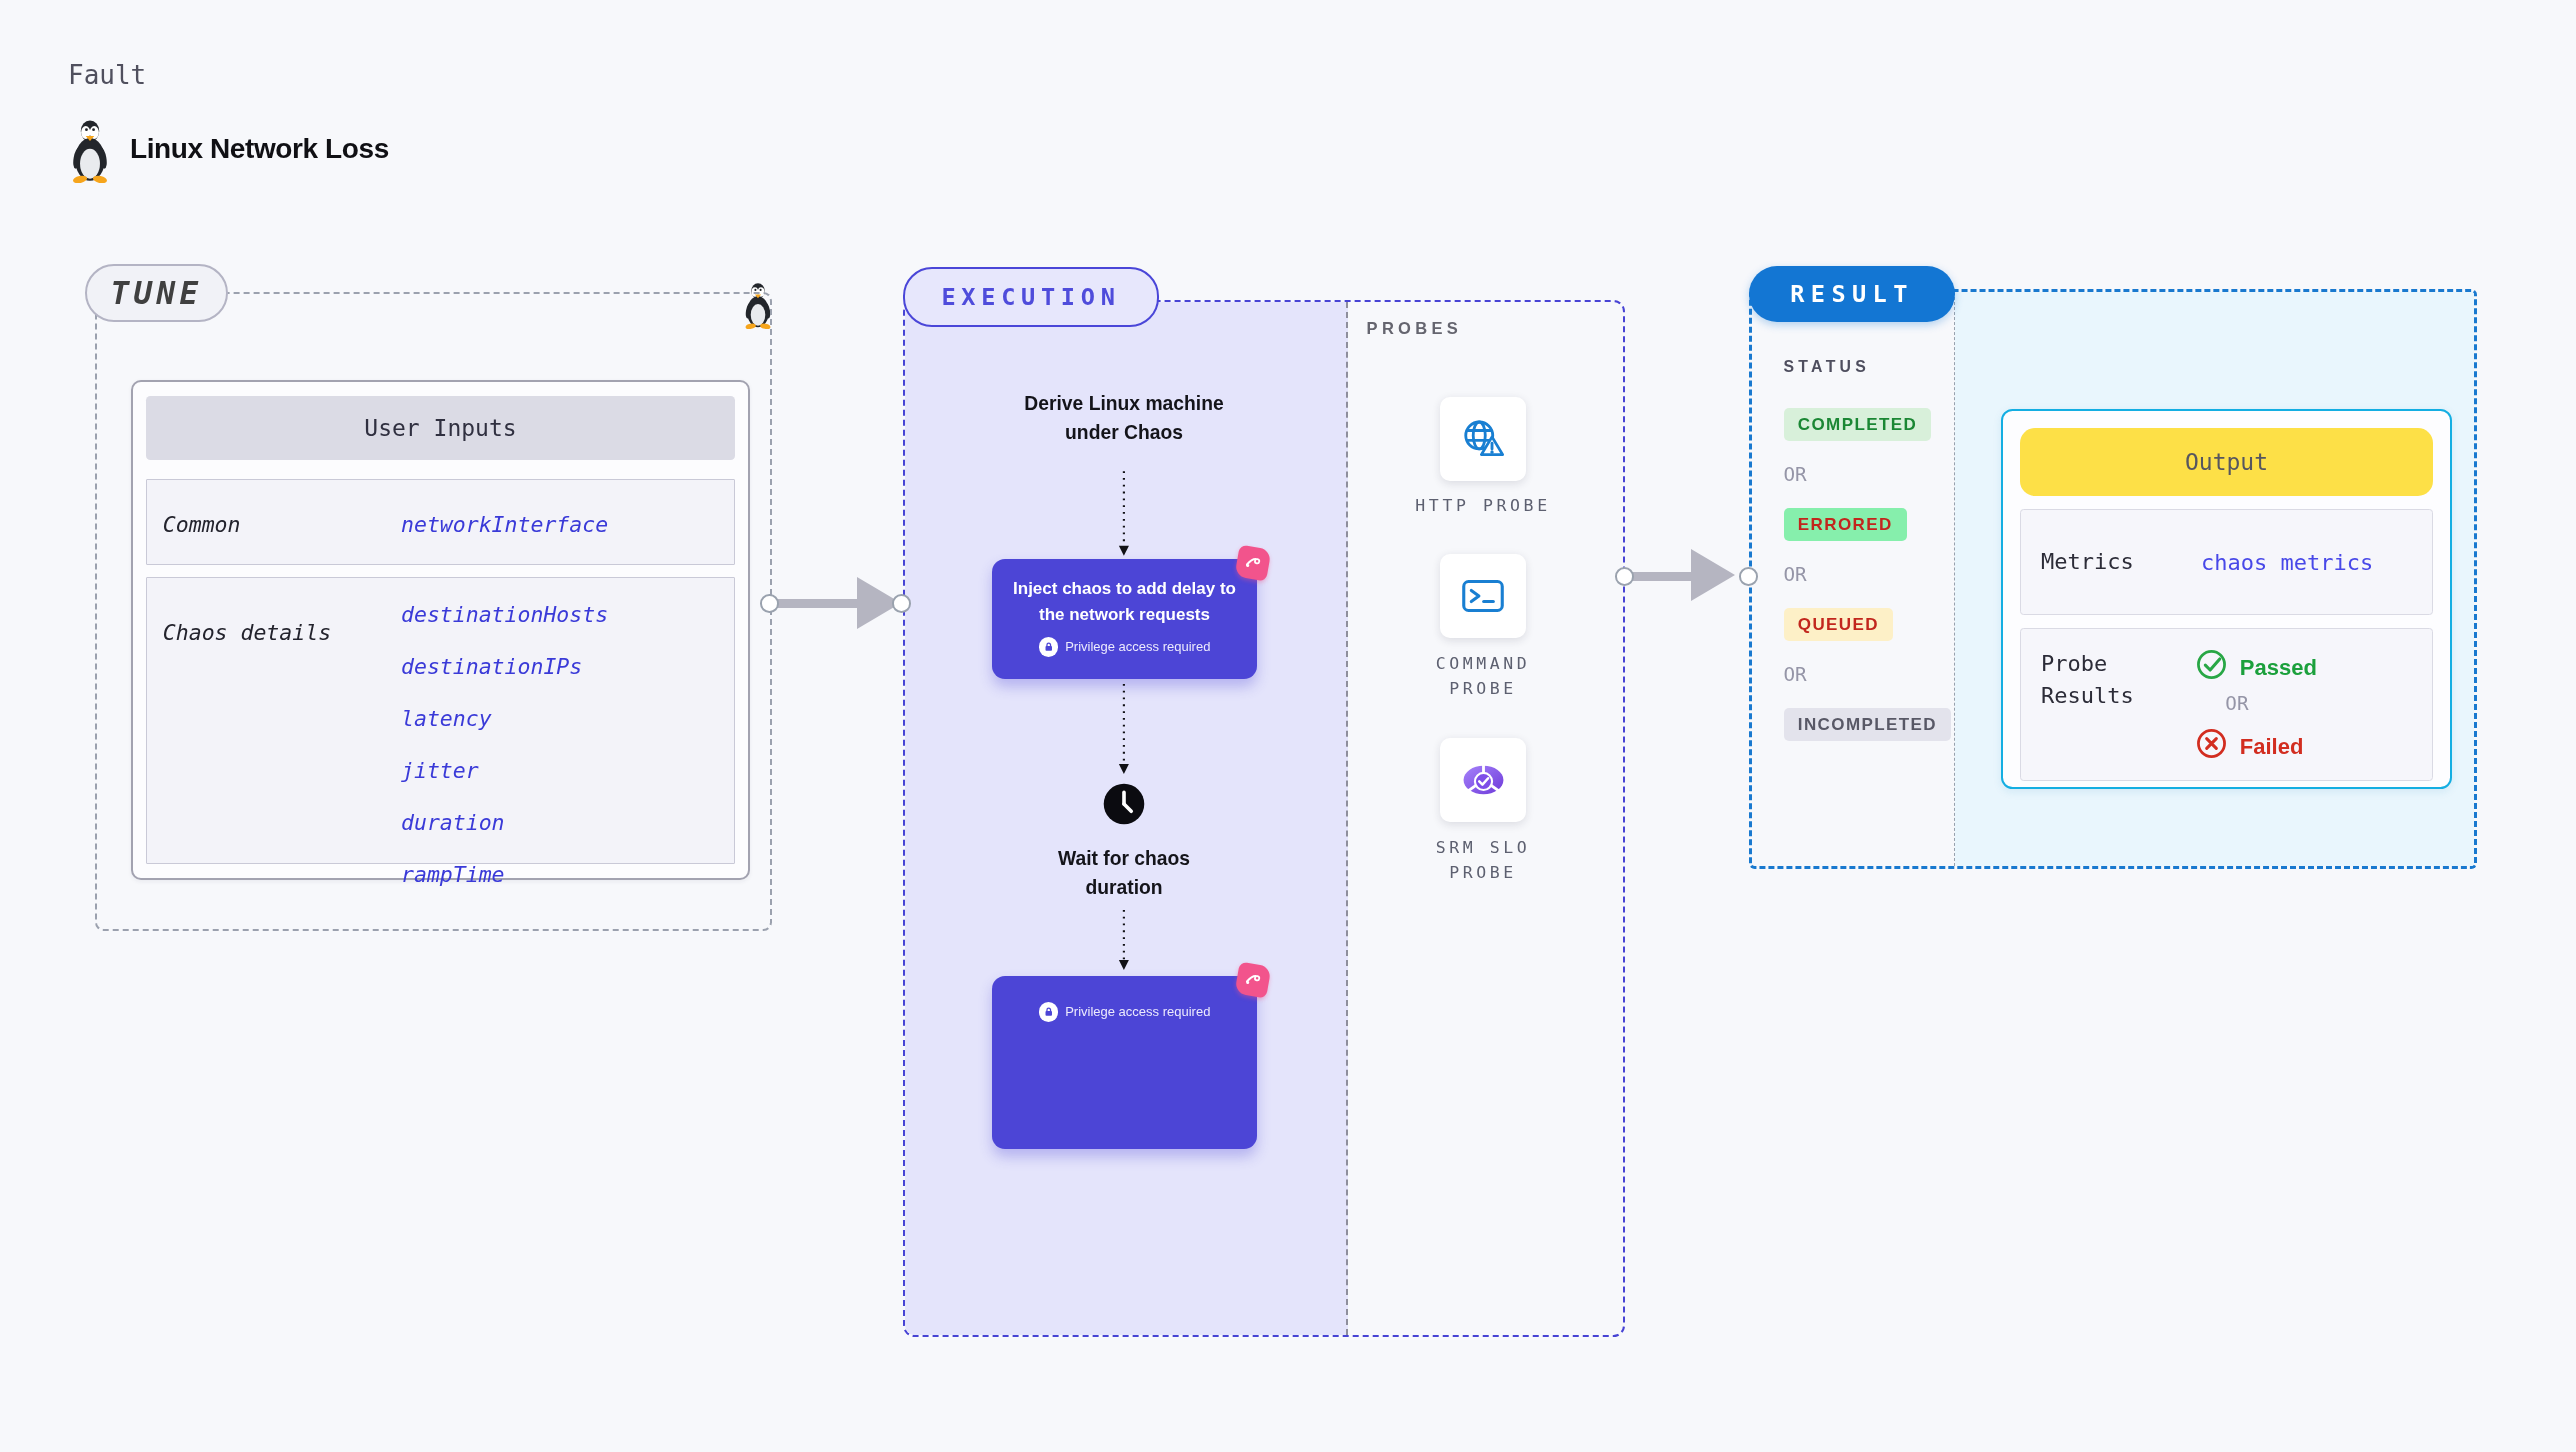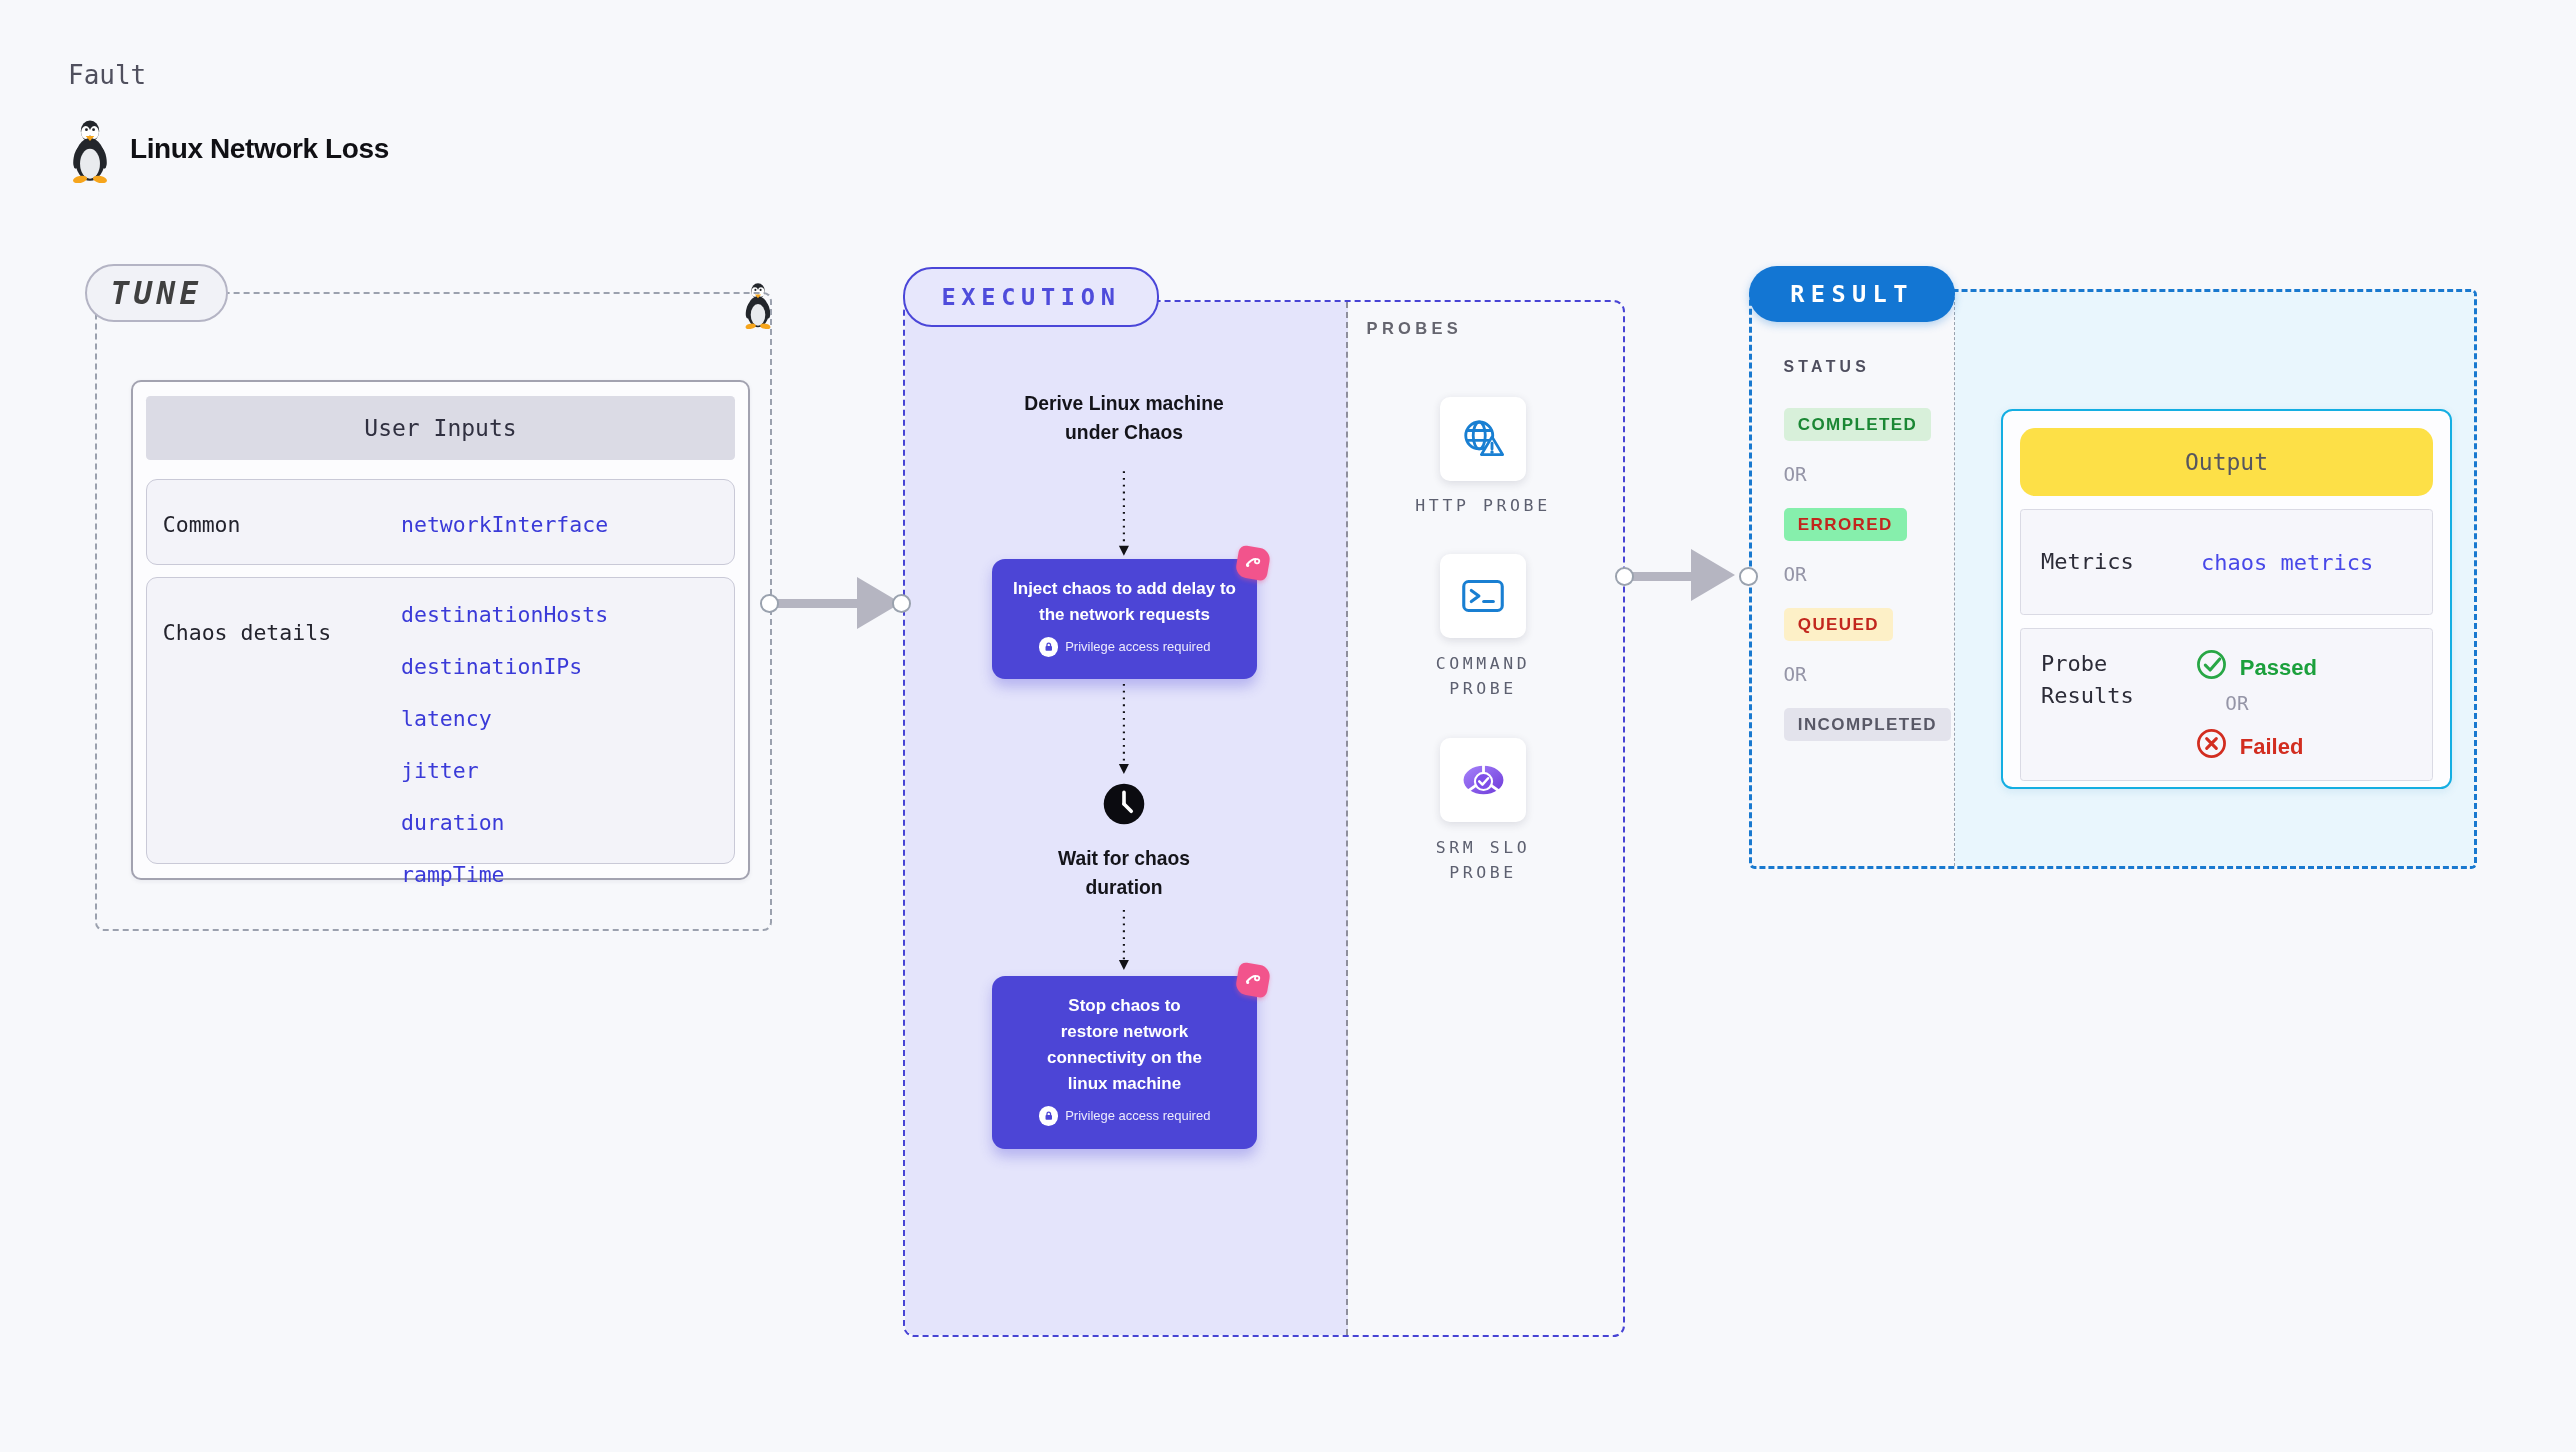--- a/index.html
+++ b/index.html
@@ -27,22 +27,22 @@
   .pill-result{left:1749px;top:266px;width:206px;height:56px;background:#1376d3;border:none;
              font-size:23.6px;color:#ffffff;letter-spacing:6.4px;box-shadow:0 2.9px 8.6px rgba(19,118,211,.30);}
 
   
   .tune-box{left:95px;top:292px;width:673px;height:635px;border:2.1px dashed #9ba1ae;border-radius:8.6px;z-index:1;}
   .ui-card{left:131px;top:380px;width:615px;height:496px;background:#fcfcfe;border:2.1px solid #a2a2b0;border-radius:10px;
            box-shadow:0 1.4px 4.3px rgba(40,40,70,.06);z-index:2;}
   .ui-header{position:absolute;left:13px;top:14.3px;width:589px;height:64px;background:#dbdbe5;border-radius:4.3px;
              display:flex;align-items:center;justify-content:center;
              font-family:"DejaVu Sans Mono",monospace;font-size:23px;color:#303040;}
-  .ui-row{position:absolute;left:13px;width:589px;background:#f3f3f9;border:1.4px solid #c9c9d7;border-radius:11px;
-          box-sizing:border-box;}
+  .ui-row{position:absolute;left:13px;width:589px;background:#f3f3f9;border:1.4px solid #c9c9d7;border-radius:1px;
+          box-sizing:border-box;font-style:italic;}
   .ui-row-1{top:97px;height:86px;}
   .ui-row-2{top:195px;height:287px;}
   .ui-key{position:absolute;left:15.8px;font-family:"DejaVu Sans Mono",monospace;font-size:21.5px;color:#23232d;}
   .ui-row-1 .ui-key{top:31.5px;}
   .ui-row-2 .ui-key{top:42px;}
   .ui-val{font-family:"DejaVu Sans Mono",monospace;font-size:21.5px;color:#3a3ad8;display:block;}
   .ui-row-1 .ui-val{position:absolute;left:254px;top:31.5px;}
   .ui-vals{position:absolute;left:254px;top:14.3px;display:flex;flex-direction:column;gap:6px;}
   .ui-vals .ui-val{line-height:46px;}
 
@@ -230,21 +230,20 @@
     </svg>
 
     <div class="chaos-node node-stop">
       <div class="chaos-badge">
         <svg width="21.5" height="21.5" viewBox="0 0 24 24">
           <path d="M6 15 Q10 8 14.5 7.2" stroke="#ffffff" stroke-width="2.2" fill="none" stroke-linecap="round"></path>
           <circle cx="16.5" cy="9.5" r="2.4" fill="none" stroke="#ffffff" stroke-width="2"></circle>
           <circle cx="7" cy="16" r="1.7" fill="#ffffff"></circle>
         </svg>
       </div>
-      <div class="node-text">Stop chaos to restore network connectivity on the linux machine</div>
       <div class="priv-row">
         <span class="lock-circle">
           <svg width="11.5" height="11.5" viewBox="0 0 16 16">
             <path d="M5.5 7 V5.5 a2.5 2.5 0 0 1 5 0 V7" stroke="#4c45d6" stroke-width="1.8" fill="none"></path>
             <rect x="3.5" y="7" width="9" height="6.5" rx="1.2" fill="#4c45d6"></rect>
           </svg>
         </span>
         <span class="priv-text">Privilege access required</span>
       </div>
     </div>

